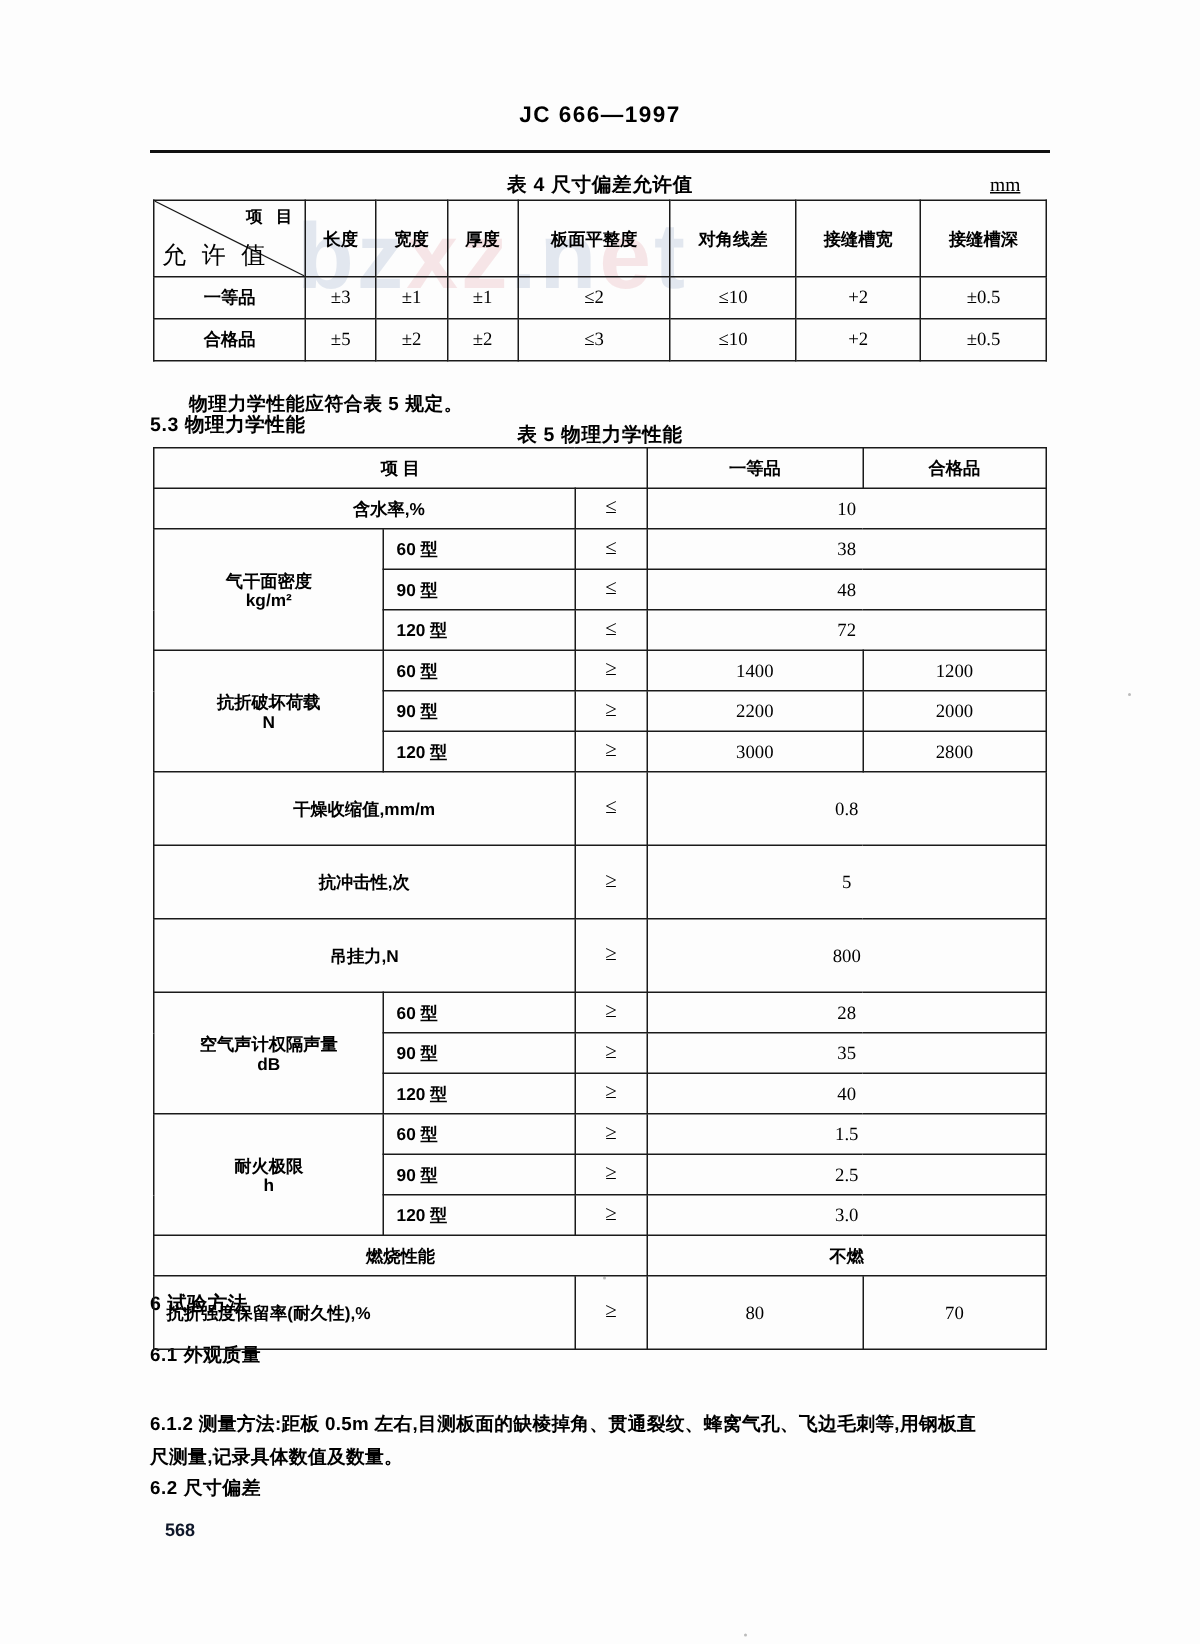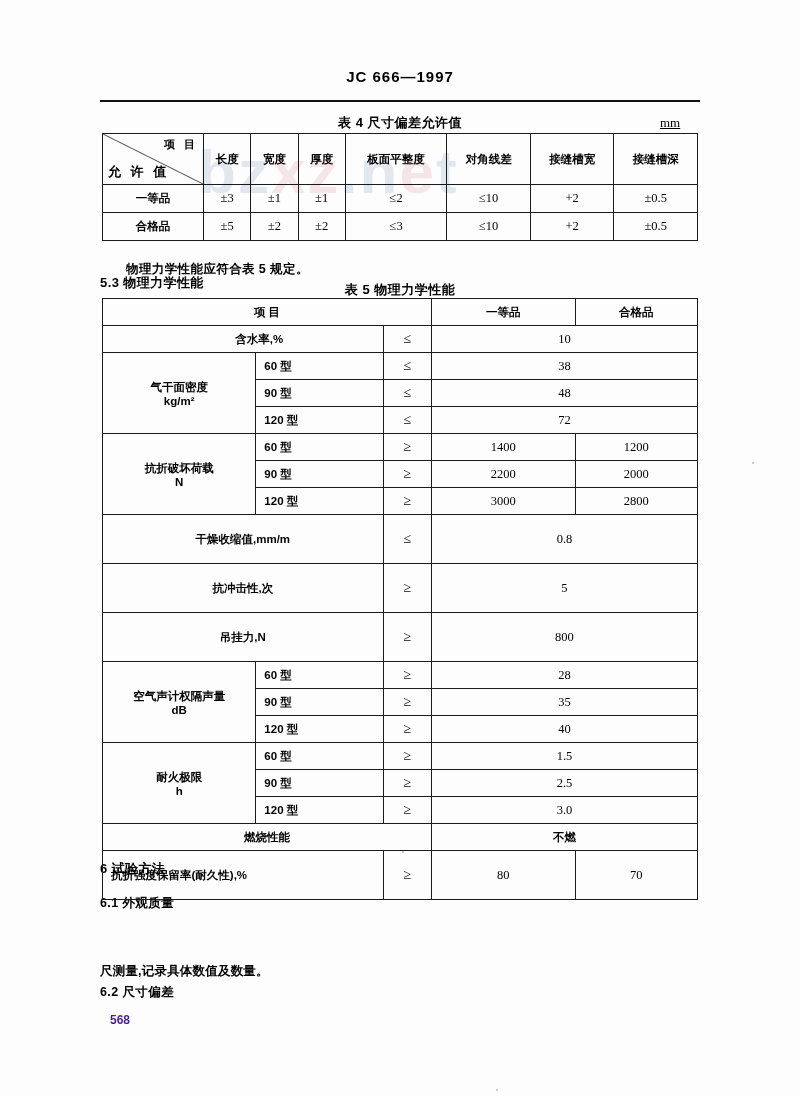--- a/index.html
+++ b/index.html
@@ -114,22 +114,22 @@
     right: 5px;
     top: 3px;
     font-size: 11px;
     font-weight: bold;
     letter-spacing: 3px;
   }
   .corner-cell .lbl-bot {
     position: absolute;
     left: 5px;
     bottom: 3px;
-    font-size: 13px;
-    font-weight: bold;
+    font-size: 16px;
+    font-weight: normal;
     letter-spacing: 3px;
   }
   .t4-head td { height: 50px; }
   
   .sec {
     position: absolute;
     font-family: "Liberation Sans", sans-serif;
     font-weight: bold;
     font-size: 13px;
     letter-spacing: 0.4px;
@@ -175,21 +175,21 @@
   }
   #table5 td.tall { height: 44px; margin-left: 20px; }
   
   .page-num {
     position: absolute;
     left: 110px;
     top: 1013px;
     font-family: "Liberation Sans", sans-serif;
     font-size: 12px;
     font-weight: bold;
-    color: #4c1d95;
+    color: #0f172a;
   }
   .speck {
     position: absolute;
     width: 2px; height: 2px;
     background: #bbb;
     border-radius: 50%;
   }
 </style>
 </head>
 <body>
@@ -377,20 +377,21 @@
       <td class="item-main tall" colspan="2" style="text-align:left; padding-left:8px;border-radius:10px;">抗折强度保留率(耐久性),%</td>
       <td class="sym tall">≥</td>
       <td class="val tall">80</td>
       <td class="val tall">70</td>
     </tr>
   </tbody>
     </table>
 
   <div class="sec" style="left:100px; top:860px;">6   试验方法</div>
   <div class="sec sml" style="left:100px; top:895px;">6.1   外观质量</div>
+  <div class="para" style="left:100px; top:939px;">6.1.2   测量方法:距板 0.5m 左右,目测板面的缺棱掉角、贯通裂纹、蜂窝气孔、飞边毛刺等,用钢板直</div>
   <div class="para" style="left:100px; top:961px;">尺测量,记录具体数值及数量。</div>
   <div class="sec sml" style="left:100px; top:984px;">6.2   尺寸偏差</div>
 
   <div class="page-num">568</div>
 
   <div class="speck" style="left:752px; top:462px;"></div>
   <div class="speck" style="left:496px; top:1089px;"></div>
   <div class="speck" style="left:402px; top:851px;"></div>
 </div>
 

